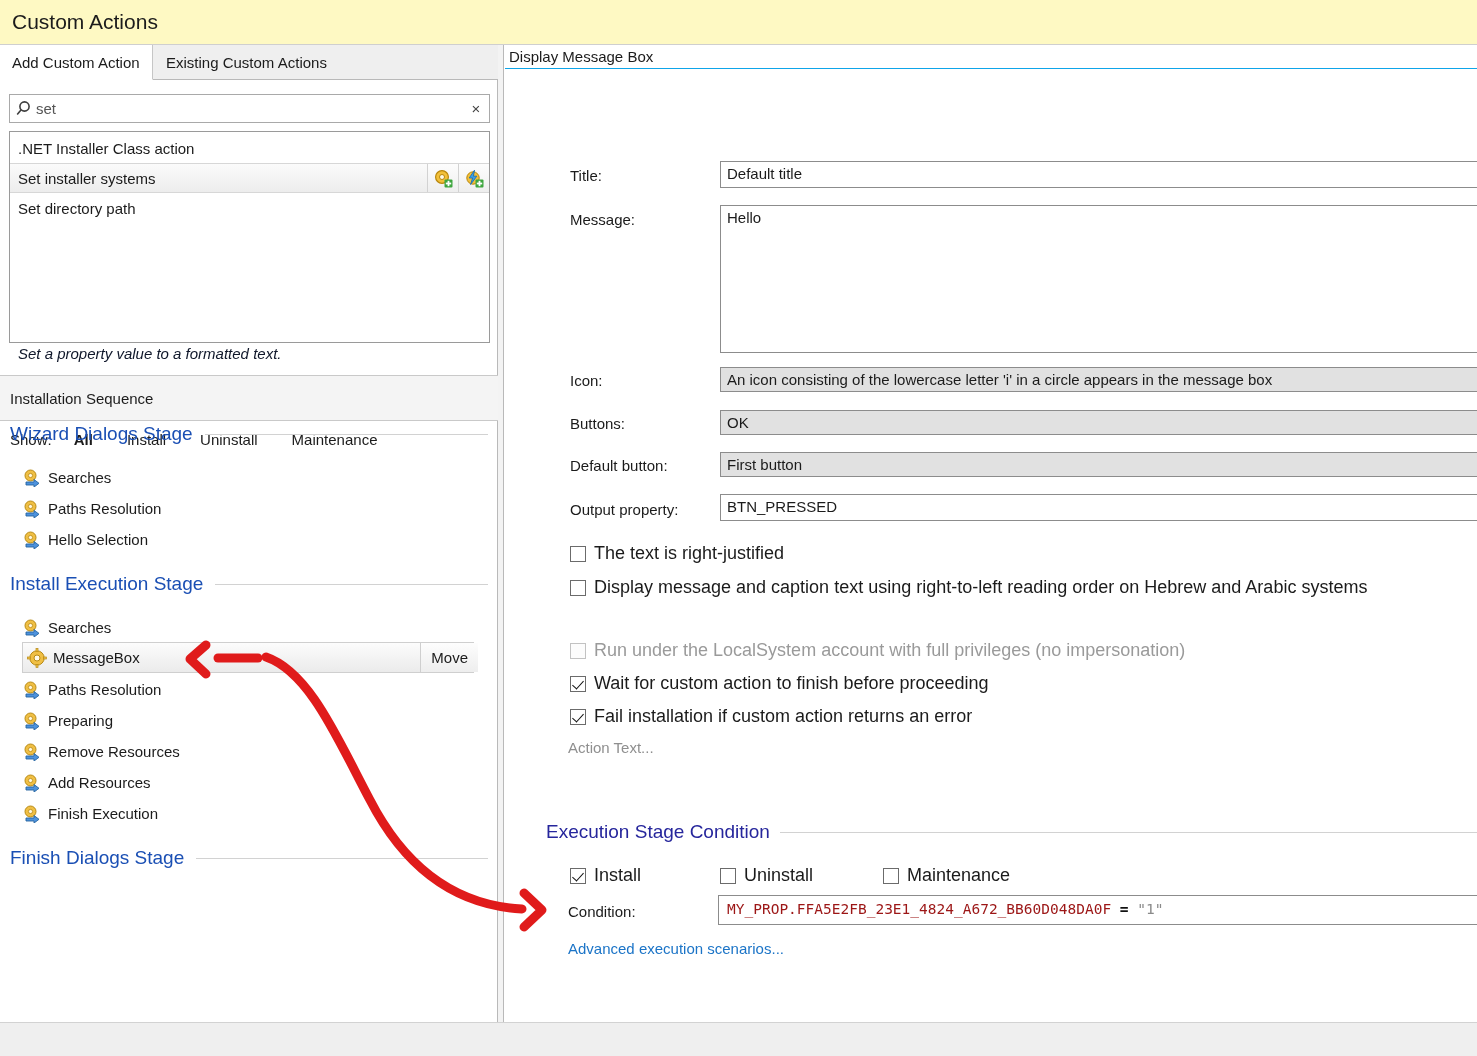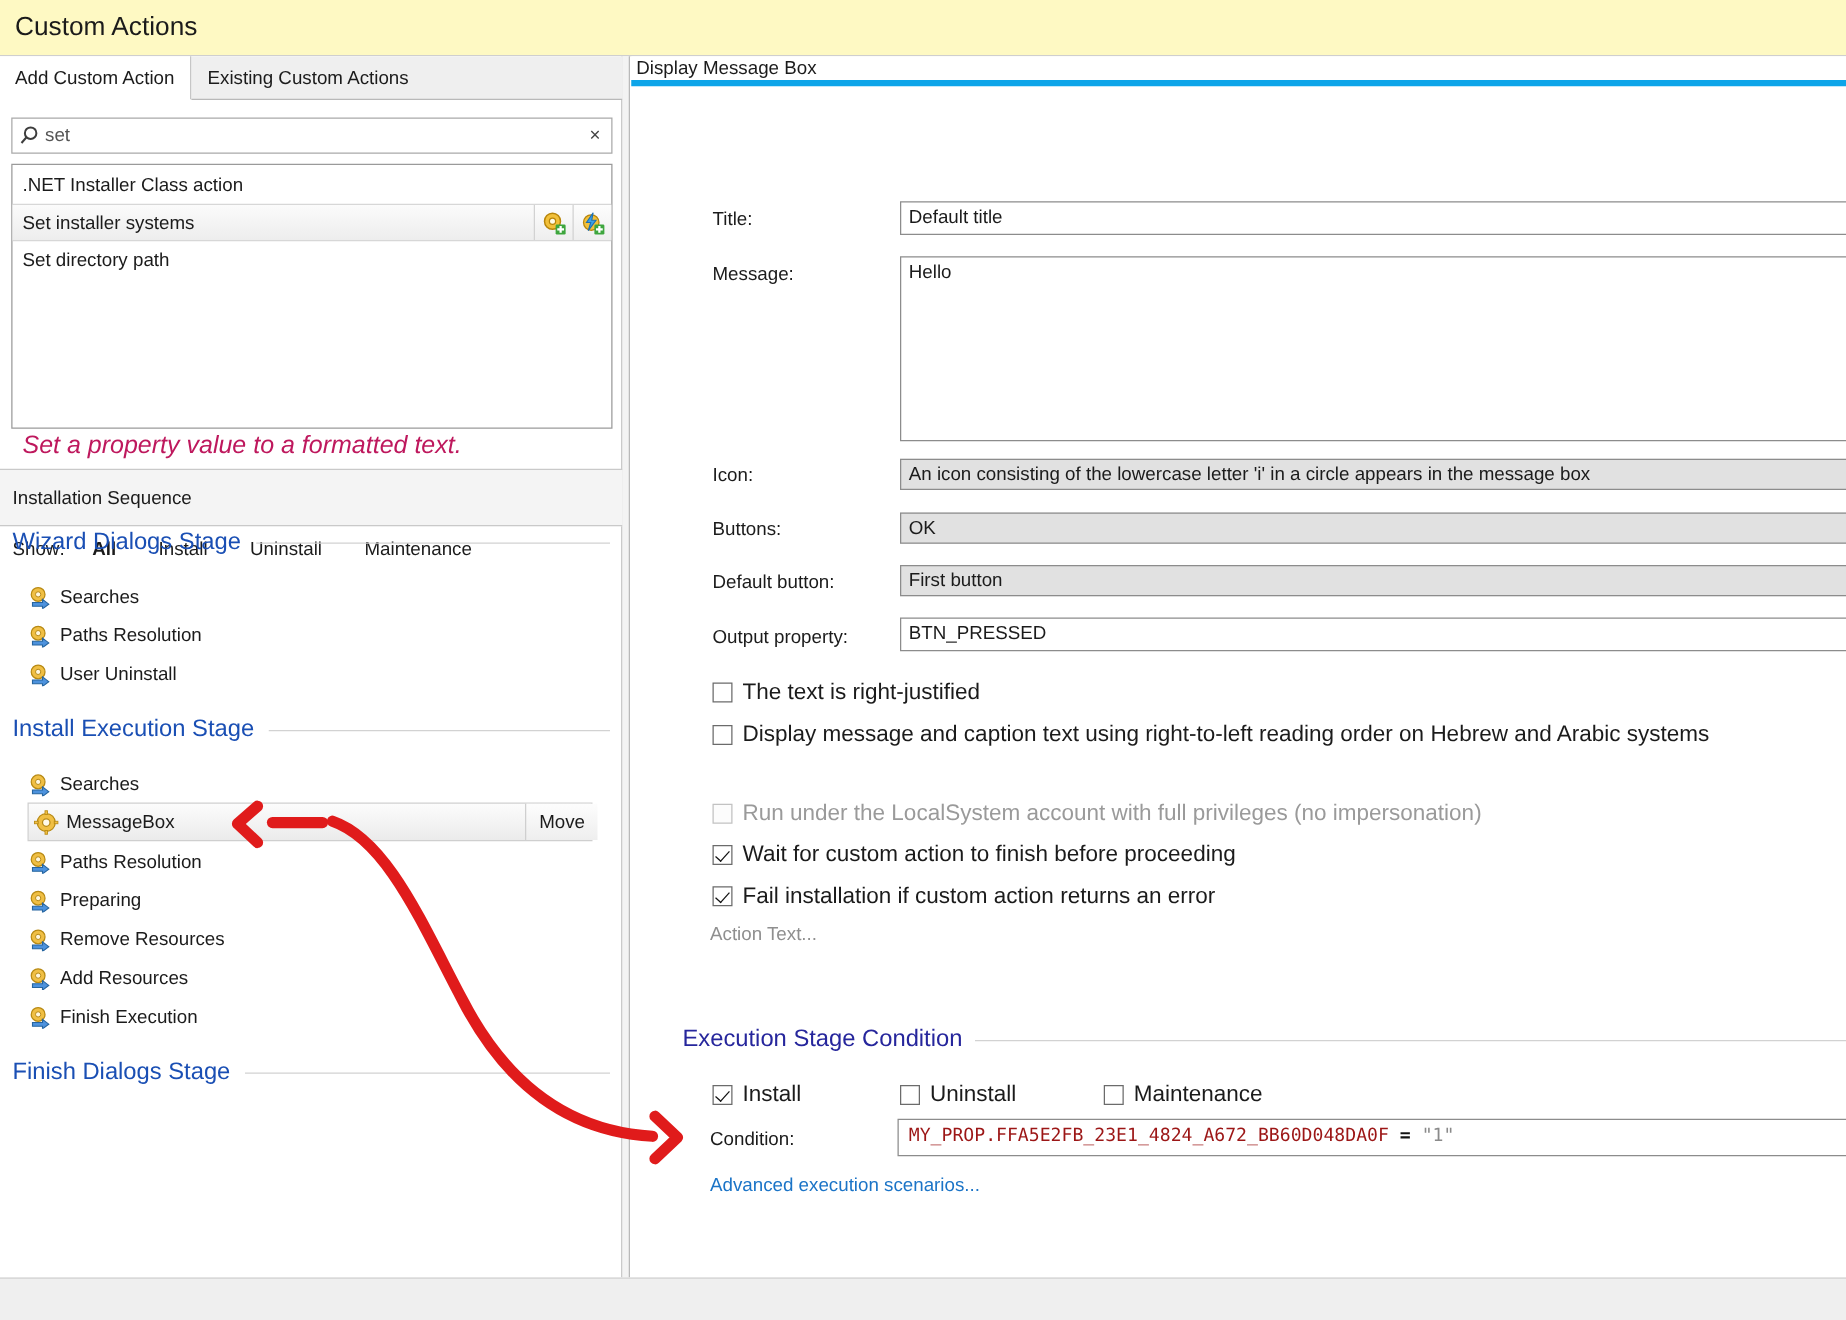--- a/index.html
+++ b/index.html
@@ -64,22 +64,22 @@
     border-top:1px solid #d7d7d7; border-bottom:1px solid #d7d7d7;
     padding-right:0;
   }
   .resrow.sel .lbl{ flex:1; }
   .iconbtn{
     width:31px; height:28px; border-left:1px solid #d2d2d2;
     background:linear-gradient(to bottom,#fdfdfd,#eeeeee);
     display:flex; align-items:center; justify-content:center;
   }
   .hint{
-    position:absolute; left:18px; top:300px; font-size:20px;
-    font-style:italic; color:#be185d;
+    position:absolute; left:18px; top:300px; font-size:15px;
+    font-style:italic; color:#0f172a;
   }
   .leftsep{
     position:absolute; left:0; top:330px; width:498px; height:1px; background:#c9c9c9;
   }
 
   
   .seqhdr{
     position:absolute; left:0; top:331px; width:498px; height:45px;
     background:#f4f4f4; border-bottom:1px solid #c9c9c9;
     display:flex; align-items:center; padding-left:10px;
@@ -125,21 +125,21 @@
     position:absolute; left:498px; top:45px; width:6px; height:977px;
     background:#f3f3f3; border-right:1px solid #b9b9b9;
   }
 
   
   #right{
     position:absolute; left:505px; top:45px; width:972px; height:977px; background:#fff;
   }
   #right-hdr{
     position:absolute; left:0; top:0; width:972px; height:24px;
-    border-bottom:5px solid #0ea5e9; display:flex; align-items:center;
+    border-bottom:1px solid #0ea5e9; display:flex; align-items:center;
     padding-left:4px; font-size:15px; color:#1b1b1b;
   }
   .rsec{
     position:absolute; left:41px; display:flex; align-items:center; width:931px;
   }
   .rsec .rs-t{ font-size:19px; color:#26269c; white-space:nowrap; }
   .rsec .rs-l{ flex:1; height:1px; background:#d2d2d2; margin-left:10px; }
   .flabel{
     position:absolute; text-align:left; font-size:15px; color:#1b1b1b;
   }
@@ -287,21 +287,21 @@
     <span class="tl">Paths Resolution</span>
   </div>
   <div class="trow" style="top:479px;">
     <span class="ti">
       <svg width="20" height="18" viewBox="0 0 20 18">
           <circle cx="8.5" cy="6.5" r="5.5" fill="#f0bf44" stroke="#b88a14" stroke-width="1"></circle>
           <circle cx="8.5" cy="6.5" r="2.1" fill="#fff7df" stroke="#b88a14" stroke-width=".8"></circle>
           <path d="M4 13 h8 v-2.5 l5 3.8 -5 3.8 V16 H4 Z" fill="#4d92dd" stroke="#26659f" stroke-width=".9"></path>
         </svg>
     </span>
-    <span class="tl">User Uninstall</span>
+    <span class="tl">Hello Selection</span>
   </div>
 
   <div class="stage" style="top:528px;">
     <span class="st-t">Install Execution Stage</span>
     <span class="st-l"></span>
   </div>
   <div class="trow" style="top:567px;">
     <span class="ti">
       <svg width="20" height="18" viewBox="0 0 20 18">
           <circle cx="8.5" cy="6.5" r="5.5" fill="#f0bf44" stroke="#b88a14" stroke-width="1"></circle>

